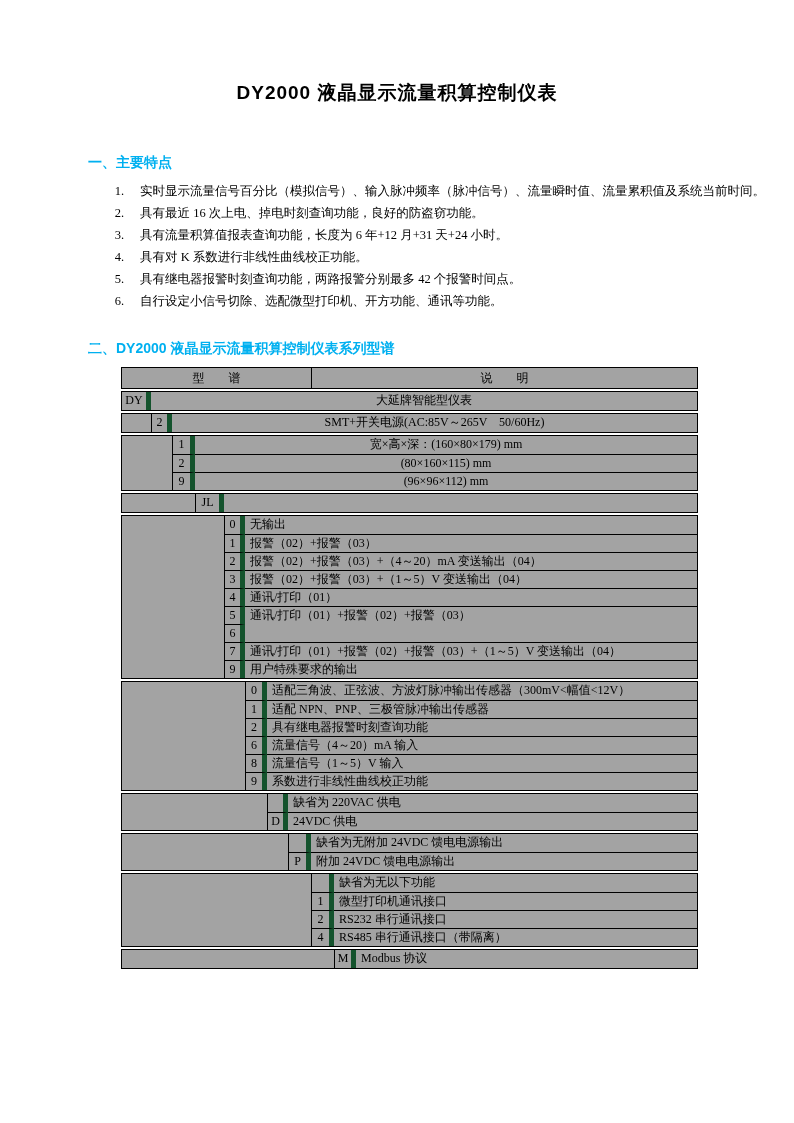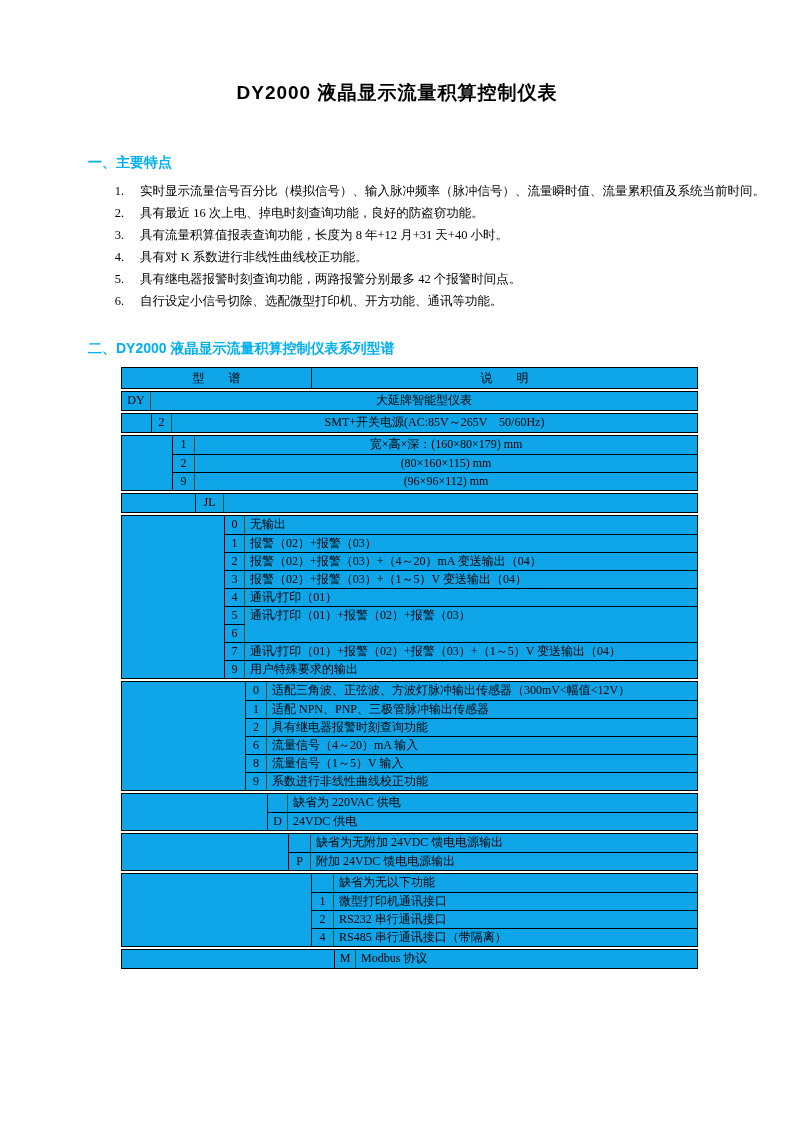--- a/index.html
+++ b/index.html
@@ -16,47 +16,47 @@
     font-weight:bold;font-size:14px;color:#00B0F0;margin:0 0 0 88px;line-height:19px;
   }
   .sec-h.first{margin-top:47px;}
   .sec-h.second{margin-top:27px;}
   .features{margin:8px 0 0 112px;}
   .feat{height:22px;line-height:22px;font-size:12.5px;white-space:nowrap;}
   .fnum{display:inline-block;width:12px;text-align:right;}
   .ftext{margin-left:16px;}
   .tbl{margin:9px 0 0 121px;width:577px;display:flex;flex-direction:column;gap:2px;}
   .grp{
-    display:grid;box-sizing:border-box;border:1px solid #000;background:#0ea5e9;
+    display:grid;box-sizing:border-box;border:1px solid #000;background:#a3a3a3;
     grid-template-columns:29px 21px 23px 29px 21px 22px 21px 23px 23px 22px 1fr;
   }
   .cell{
     height:18px;line-height:17px;font-size:12px;white-space:nowrap;
     box-sizing:border-box;overflow:visible;
   }
   .chead{height:20px;line-height:20px;text-align:center;}
-  .code{text-align:center;border-right:1px solid #14532d;}
+  .code{text-align:center;border-right:5px solid #14532d;}
   .bl{border-left:1px solid #000;}
   .bt{border-top:1px solid #000;}
   .desc{padding-left:5px;}
   .ctr{text-align:center;padding-left:0;}
   .blank{}
 </style>
 </head>
 <body>
 
 <div class="page">
 
   <h1 class="title">DY2000 液晶显示流量积算控制仪表</h1>
 
   <h2 class="sec-h first">一、主要特点</h2>
   <div class="features">
     <div class="feat"><span class="fnum">1.</span><span class="ftext">实时显示流量信号百分比（模拟信号）、输入脉冲频率（脉冲信号）、流量瞬时值、流量累积值及系统当前时间。</span></div>
     <div class="feat"><span class="fnum">2.</span><span class="ftext">具有最近 16 次上电、掉电时刻查询功能，良好的防盗窃功能。</span></div>
-    <div class="feat"><span class="fnum">3.</span><span class="ftext">具有流量积算值报表查询功能，长度为 8 年+12 月+31 天+40 小时。</span></div>
+    <div class="feat"><span class="fnum">3.</span><span class="ftext">具有流量积算值报表查询功能，长度为 6 年+12 月+31 天+24 小时。</span></div>
     <div class="feat"><span class="fnum">4.</span><span class="ftext">具有对 K 系数进行非线性曲线校正功能。</span></div>
     <div class="feat"><span class="fnum">5.</span><span class="ftext">具有继电器报警时刻查询功能，两路报警分别最多 42 个报警时间点。</span></div>
     <div class="feat"><span class="fnum">6.</span><span class="ftext">自行设定小信号切除、选配微型打印机、开方功能、通讯等功能。</span></div>
   </div>
 
   <h2 class="sec-h second">二、DY2000 液晶显示流量积算控制仪表系列型谱</h2>
 
   <div class="tbl">
 
     <div class="grp">

